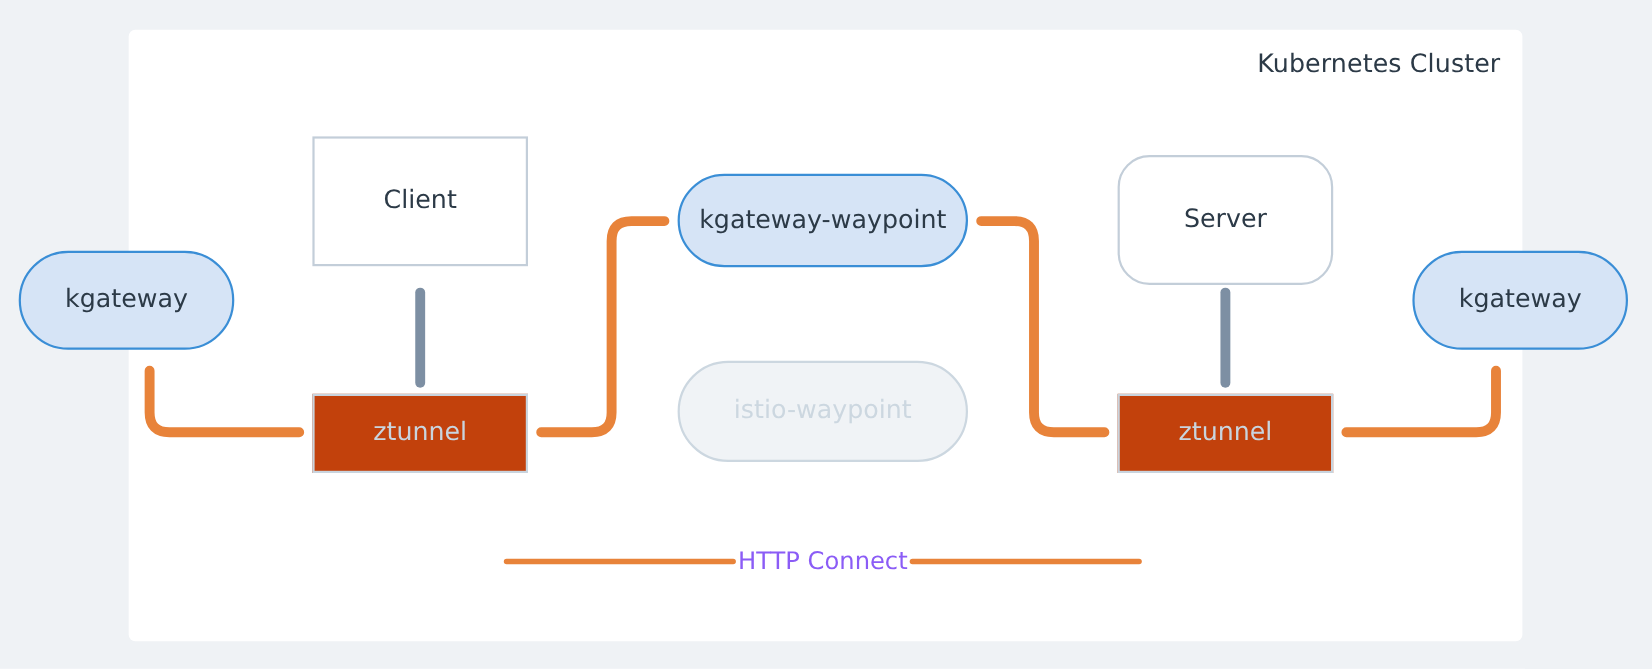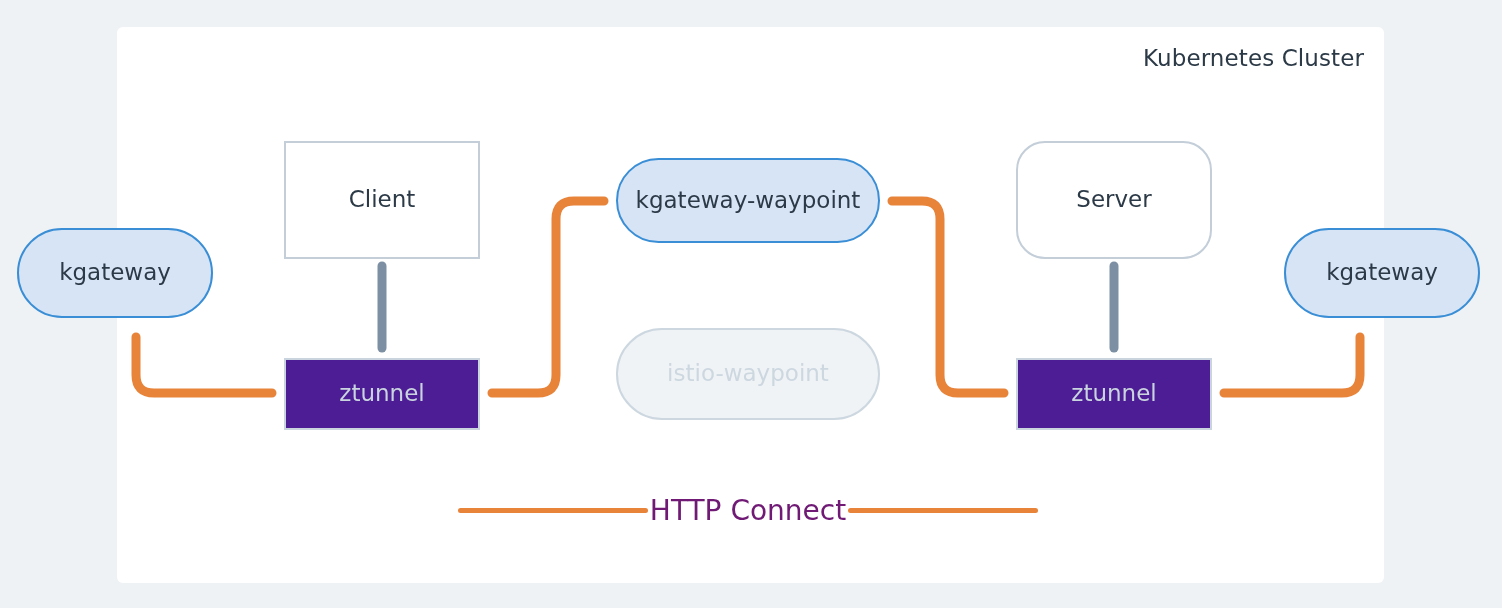--- a/index.html
+++ b/index.html
@@ -64,21 +64,21 @@
 
   
   .node-rect {
     background: #ffffff;
     border: 2px solid #c3ced9;
     color: #2c3a47;
   }
 
   
   .node-rect-muted {
-    background: #4c1d95;
+    background: #c2410c;
     border: 2px solid #c9d4de;
     color: #c9d4de;
   }
 
   
   .node-pill {
     background: #d6e4f6;
     border: 2.5px solid #3a8ed6;
     color: #2c3a47;
     border-radius: 999px;
@@ -87,21 +87,21 @@
   
   .node-pill-muted {
     background: #f0f3f6;
     border: 2px solid #ccd7e0;
     color: #ccd7e0;
     border-radius: 999px;
   }
 
   
   #node-kgateway-left      { left: 17px;   top: 228px; width: 196px; height: 90px; }
-  #node-client             { left: 284px;  top: 141px; width: 196px; height: 118px; }
+  #node-client             { left: 284px;  top: 124px; width: 196px; height: 118px; }
   #node-ztunnel-left       { left: 284px;  top: 358px; width: 196px; height: 72px; }
   #node-kgateway-waypoint  { left: 616px;  top: 158px; width: 264px; height: 85px; }
   #node-istio-waypoint     { left: 616px;  top: 328px; width: 264px; height: 92px; }
   #node-server             { left: 1016px; top: 141px; width: 196px; height: 118px; border-radius: 29px; }
   #node-ztunnel-right      { left: 1016px; top: 358px; width: 196px; height: 72px; }
   #node-kgateway-right     { left: 1284px; top: 228px; width: 196px; height: 90px; }
 
   
   .legend {
     position: absolute;
@@ -115,22 +115,22 @@
   }
   .legend-line {
     flex: 1 1 auto;
     height: 5px;
     background: #e8833a;
     border-radius: 3px;
   }
   .legend-label {
     flex: 0 0 auto;
     padding: 0 2px;
-    font-size: 28px;
-    color: #701a75;
+    font-size: 22px;
+    color: #8b5cf6;
     white-space: nowrap;
   }
 </style>
 </head>
 <body>
 
 <div id="stage">
 
   <div class="cluster-card">
     <div class="cluster-title">Kubernetes Cluster</div>

